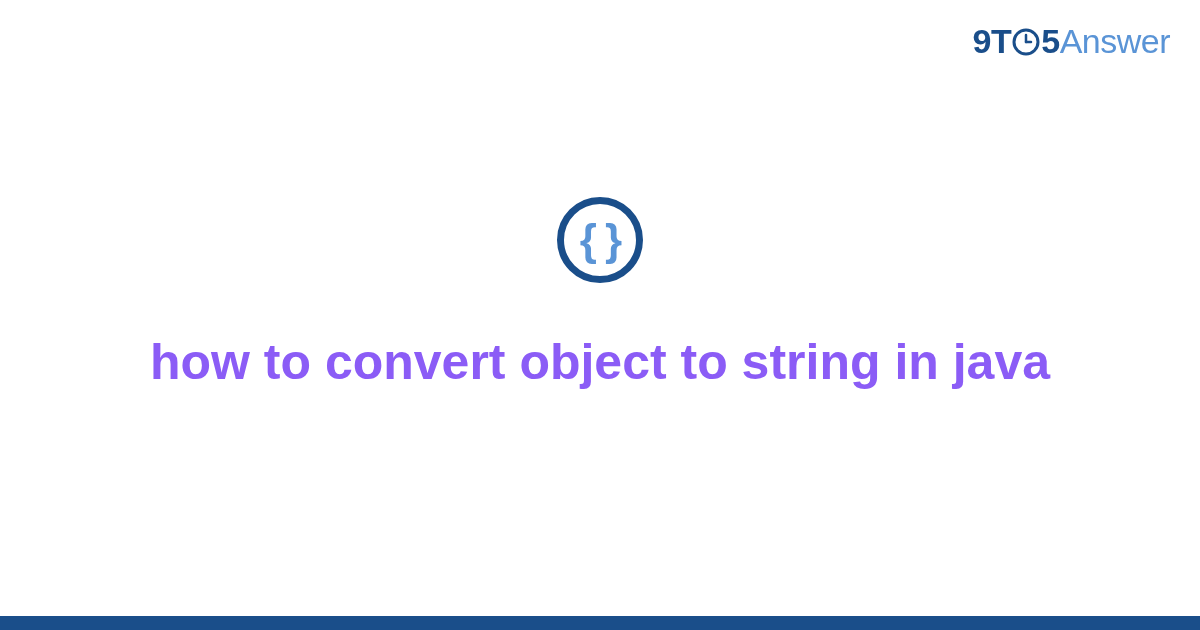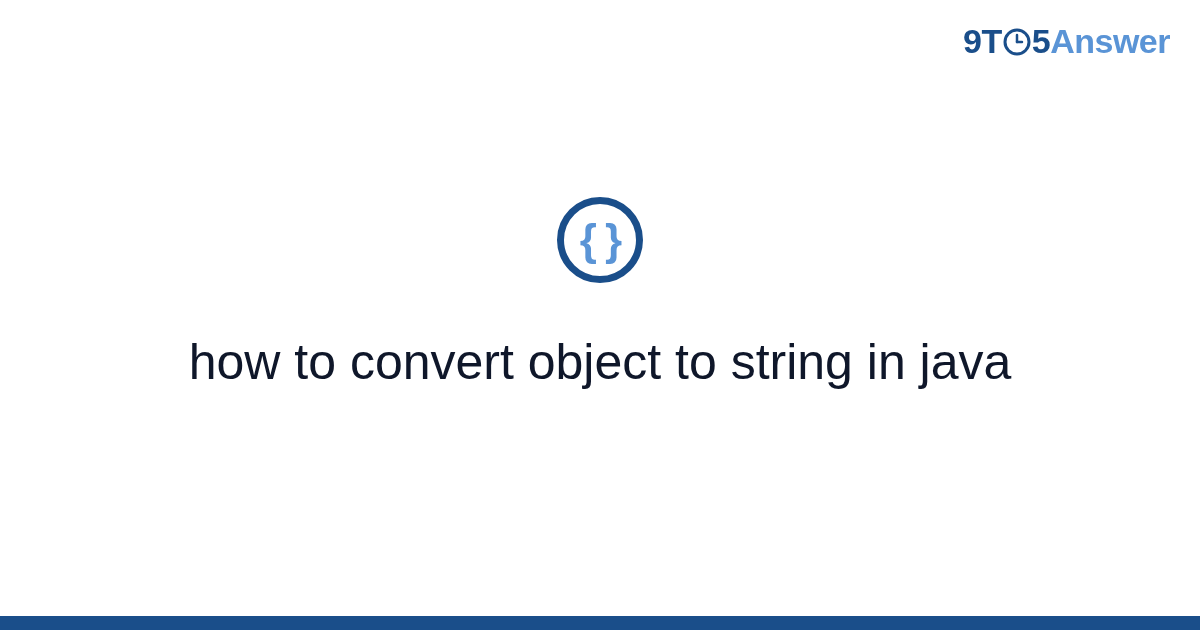--- a/index.html
+++ b/index.html
@@ -23,21 +23,21 @@
   }
   .brand .nine { color: #1a4e8a; font-weight: 700; }
   .brand .t { color: #1a4e8a; font-weight: 700; }
   .brand .clock {
     display: inline-flex;
     width: 28px; height: 28px;
     vertical-align: middle;
     margin: 0 1px;
   }
   .brand .five { color: #1a4e8a; font-weight: 700; }
-  .brand .answer { color: #5a94d6; font-weight: 700; }
+  .brand .answer { color: #5a94d6; font-weight: 400; }
   .center {
     position: absolute;
     top: 0; left: 0; right: 0; bottom: 0;
     display: flex;
     flex-direction: column;
     align-items: center;
     justify-content: center;
     padding-bottom: 40px;
   }
   .icon-circle {
@@ -52,22 +52,22 @@
   .icon-circle .braces {
     font-size: 44px;
     font-weight: 700;
     color: #5a94d6;
     letter-spacing: -2px;
     line-height: 1;
     font-family: "Segoe UI", Arial, sans-serif;
   }
   .title {
     font-size: 50px;
-    font-weight: 400;
-    color: #0f172a;
+    font-weight: 700;
+    color: #8b5cf6;
     text-align: center;
     line-height: 1.25;
     max-width: 1000px;
   }
   .footer-bar {
     position: absolute;
     left: 0; right: 0; bottom: 0;
     height: 14px;
     background: #1a4e8a;
   }

